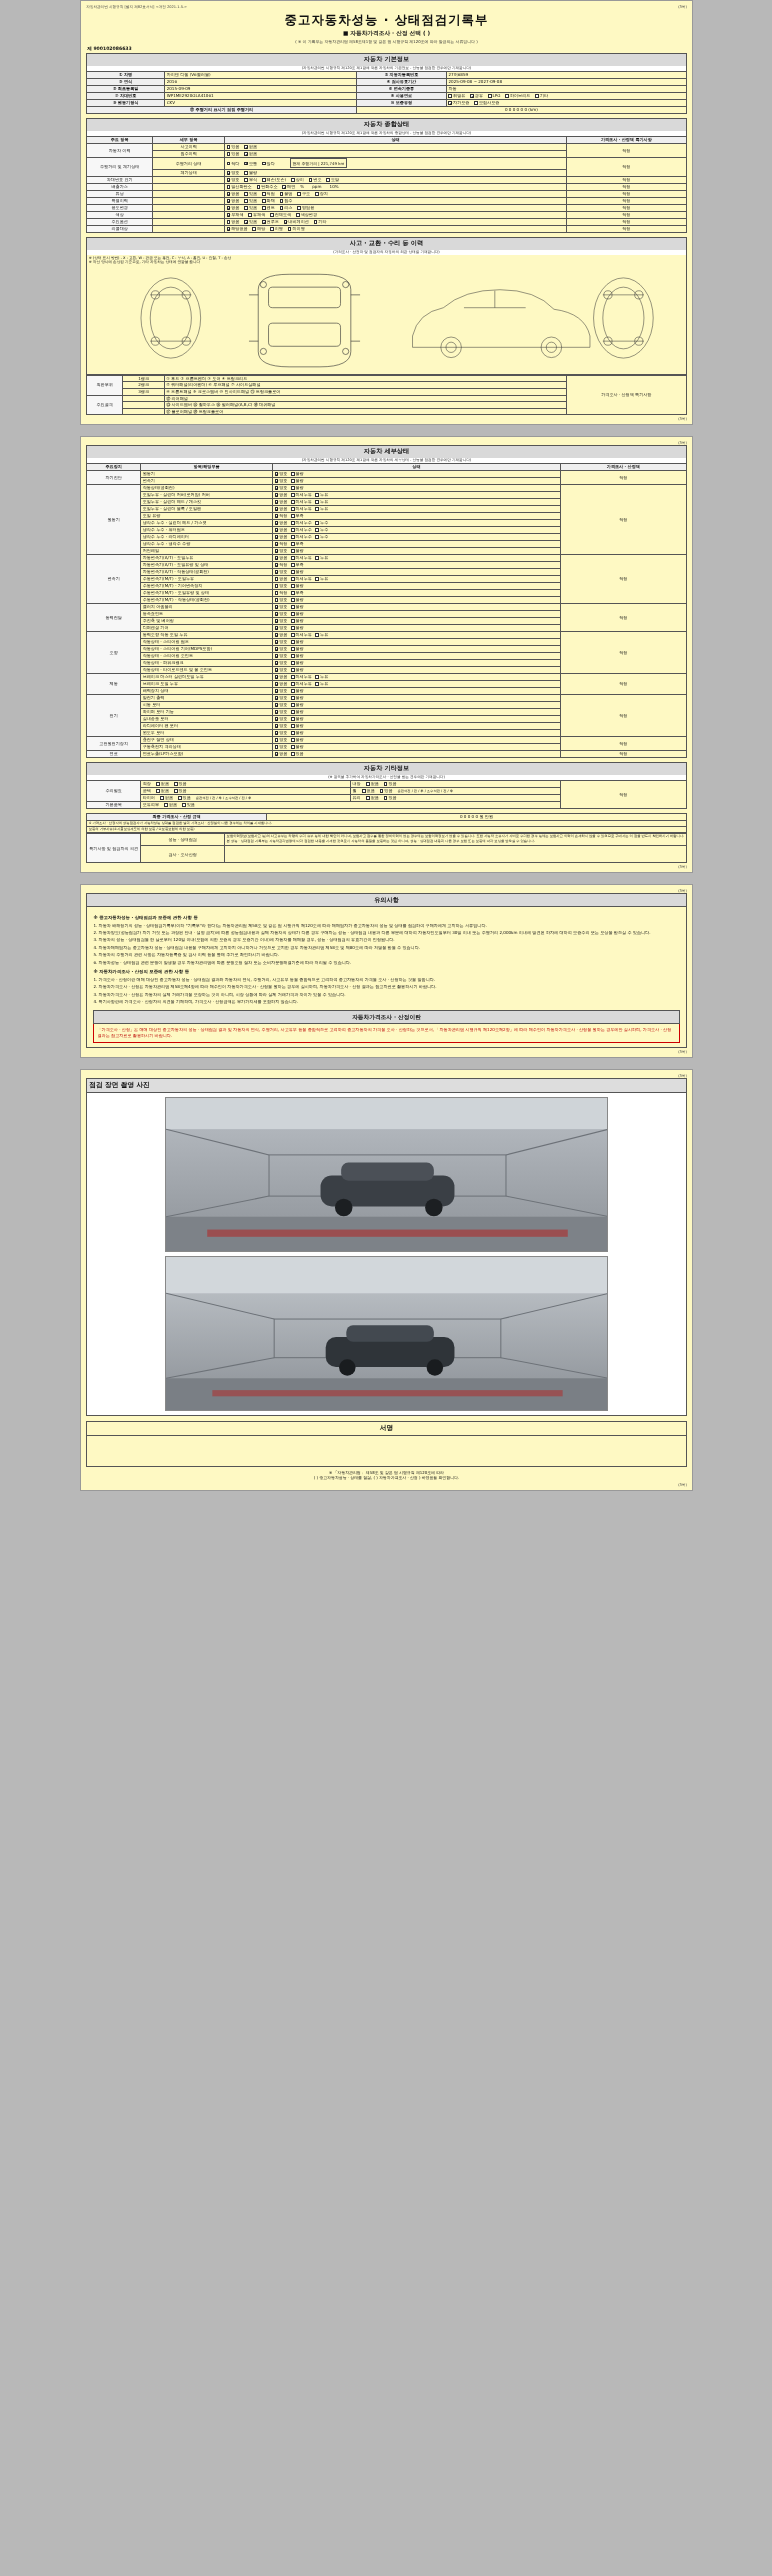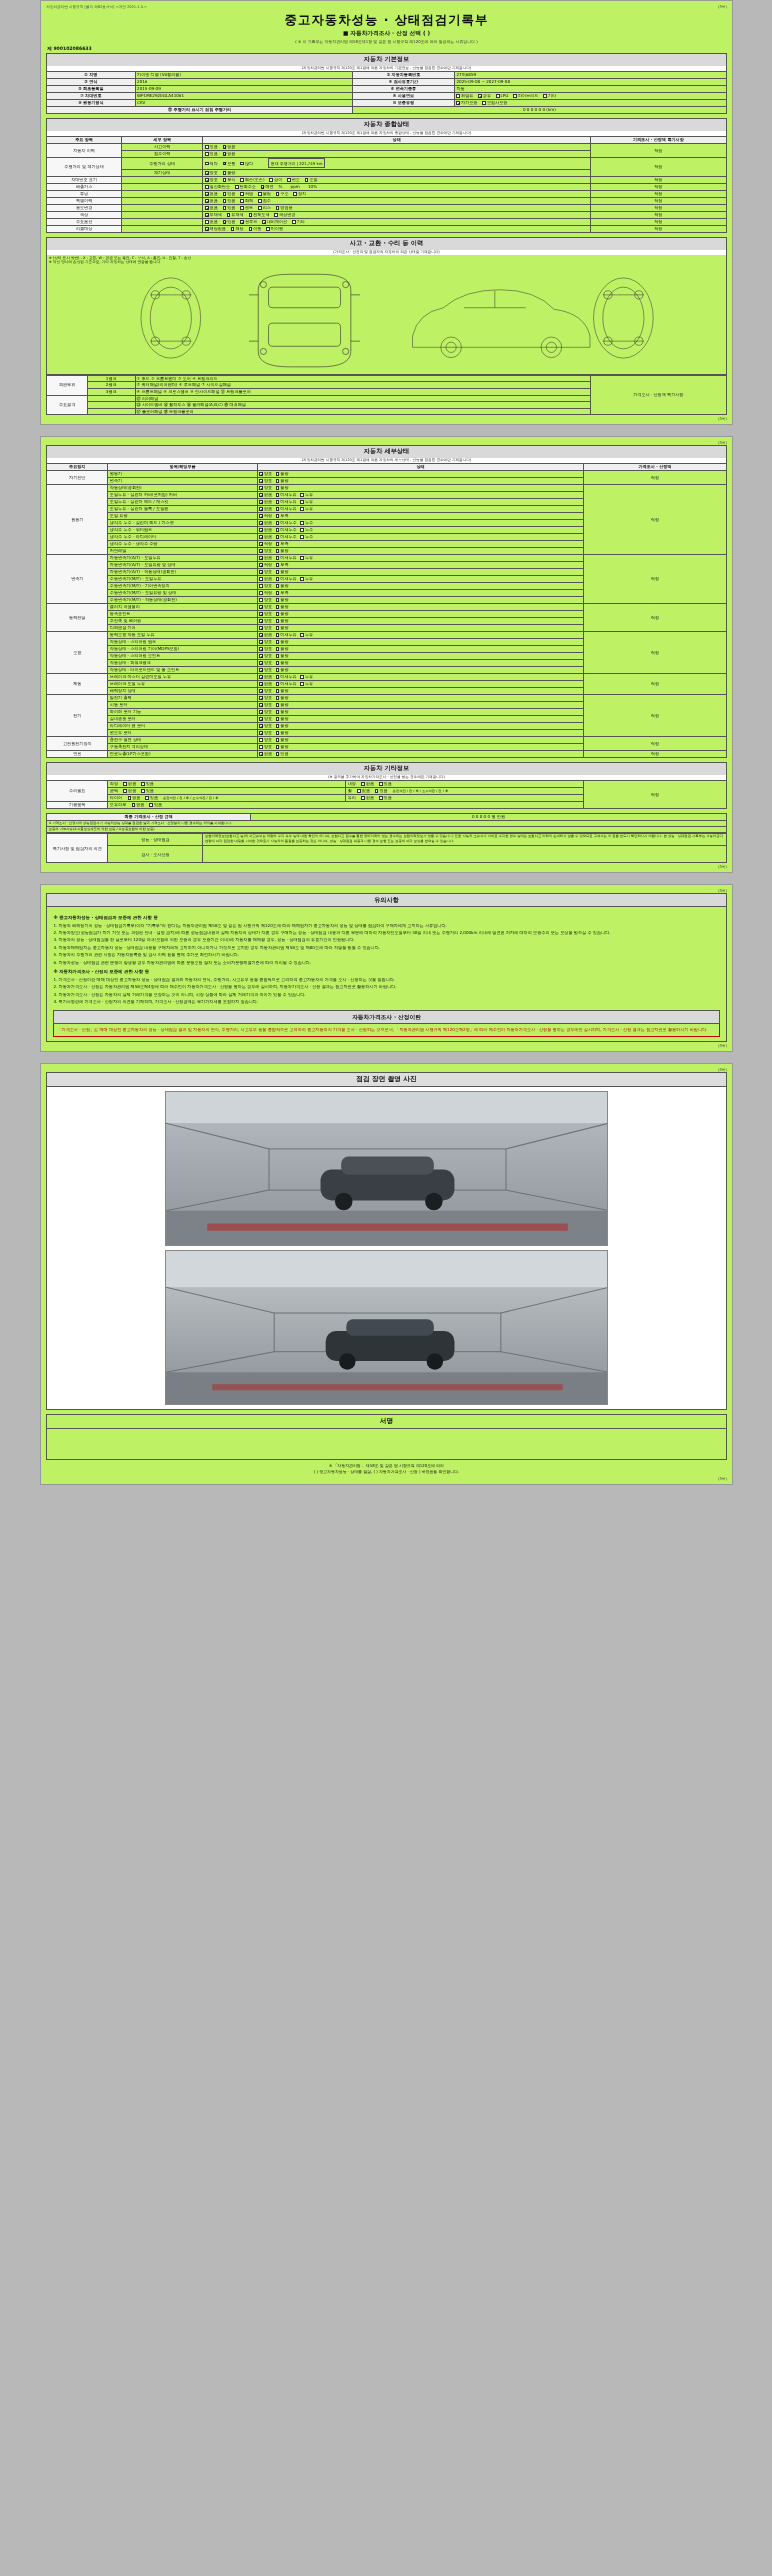--- a/index.html
+++ b/index.html
@@ -4,21 +4,21 @@
 <title>중고자동차 성능·상태점검기록부</title>
 <style>
   * { box-sizing: border-box; }
   html, body { margin:0; padding:0; }
   body {
     width:773px; background:#b8b8b8;
     font-family:"DejaVu Sans","Liberation Sans",sans-serif;
     font-size:4.6px; color:#111;
   }
   .page {
-    width:693px; margin:0 auto 11px auto; background:#bef264;
+    width:613px; margin:0 auto 11px auto; background:#fef9c3;
     border:0.5px solid #999; padding:4.1px 5.2px 3.1px 5.2px; position:relative;
   }
   .pagetop { display:flex; justify-content:space-between; font-size:3.6px; color:#444; }
   .pagebot { text-align:right; font-size:3.6px; color:#444; margin-top:1.5px; }
   .doc-title { text-align:center; font-weight:bold; font-size:12.4px; letter-spacing:1px; margin:3.1px 0 1px 0;}
   .doc-sub { text-align:center; font-size:5.7px; font-weight:bold; margin-bottom:1px;}
   .doc-sub2 { text-align:center; font-size:3.9px; color:#333; margin-bottom:2.1px;}
   .docnum { font-size:4.6px; font-weight:bold; margin:1px 0 1.5px 1px; }
   table { border-collapse:collapse; width:100%; table-layout:fixed; }
   td, th { border:0.5px solid #555; padding:0.5px 1.5px; font-size:4.1px; vertical-align:middle; }
@@ -36,21 +36,21 @@
   .cb { display:inline-block; width:3.6px; height:3.6px; border:0.5px solid #333; margin-right:1px;
         vertical-align:-0.5px; background:#fff; position:relative;}
   .cb.on:after { content:"✔"; position:absolute; left:0px; top:-1.5px; font-size:4.1px; color:#000;}
   .opt { display:inline-block; margin-right:3.6px; white-space:nowrap; }
   .section { margin-top:4.1px; }
   .redbox { border:0.5px solid #c00; }
   .notice { font-size:4.1px; line-height:1.45; }
   .notice p { margin:1.5px 0; }
   .notice .h { font-weight:bold; margin:3.6px 0 1.5px 0; font-size:4.4px;}
   .diagram { width:100%; height:108px; position:relative; }
-  .photo-title { background:#ddd; text-align:center; font-weight:bold; font-size:6.7px;
+  .photo-title { background:#ddd; text-align:left; font-weight:bold; font-size:6.7px;
      border:0.5px solid #555; padding:2.1px; }
   .photo-wrap { border:0.5px solid #555; border-top:none; padding:4.1px; display:flex;
      flex-direction:column; gap:4.1px; align-items:center; background:#fff;}
   .photo { width:443px; height:155px; border:0.5px solid #888; position:relative; overflow:hidden; }
   .sigbox { border:0.5px solid #555; text-align:center; font-weight:bold; font-size:6.7px; padding:2px; }
   .sigbody { border:0.5px solid #555; border-top:none; height:31px; }
   .footnote { font-size:3.9px; text-align:center; margin-top:3.1px; line-height:1.5;}
   .boxline { border:0.5px solid #555; padding:1.5px; font-size:3.9px; }
   .tight td { padding:0px 1px; line-height:1.35; }
 </style>

